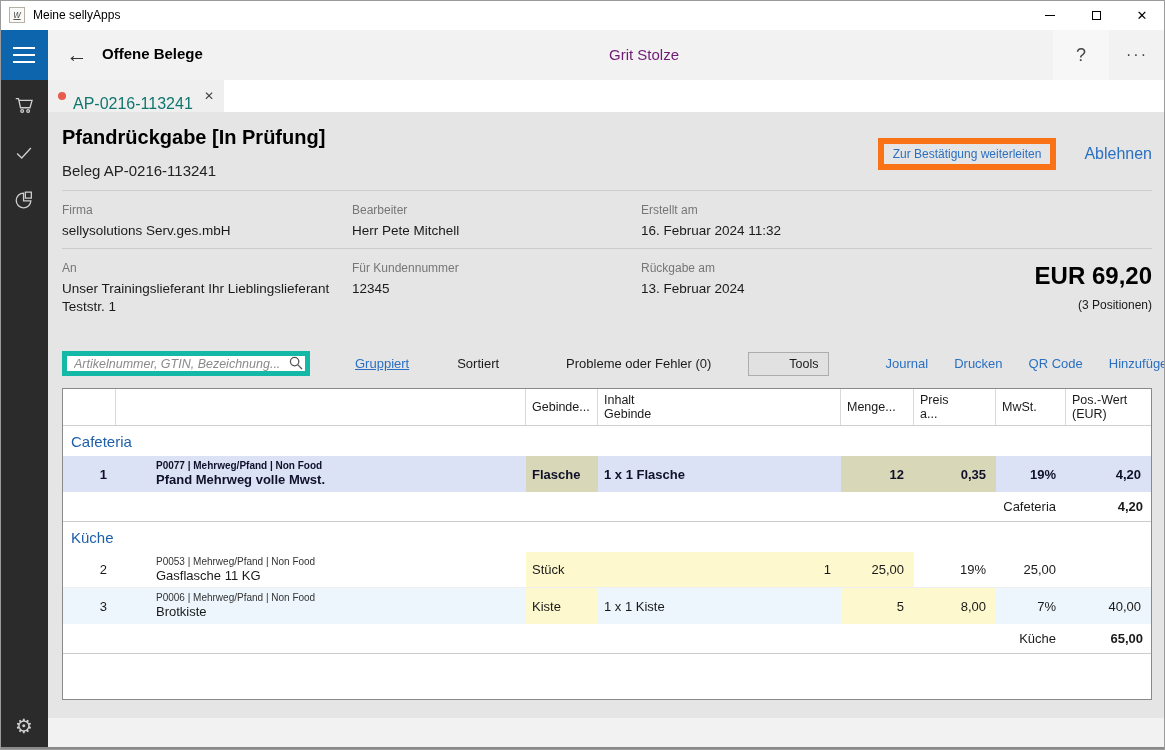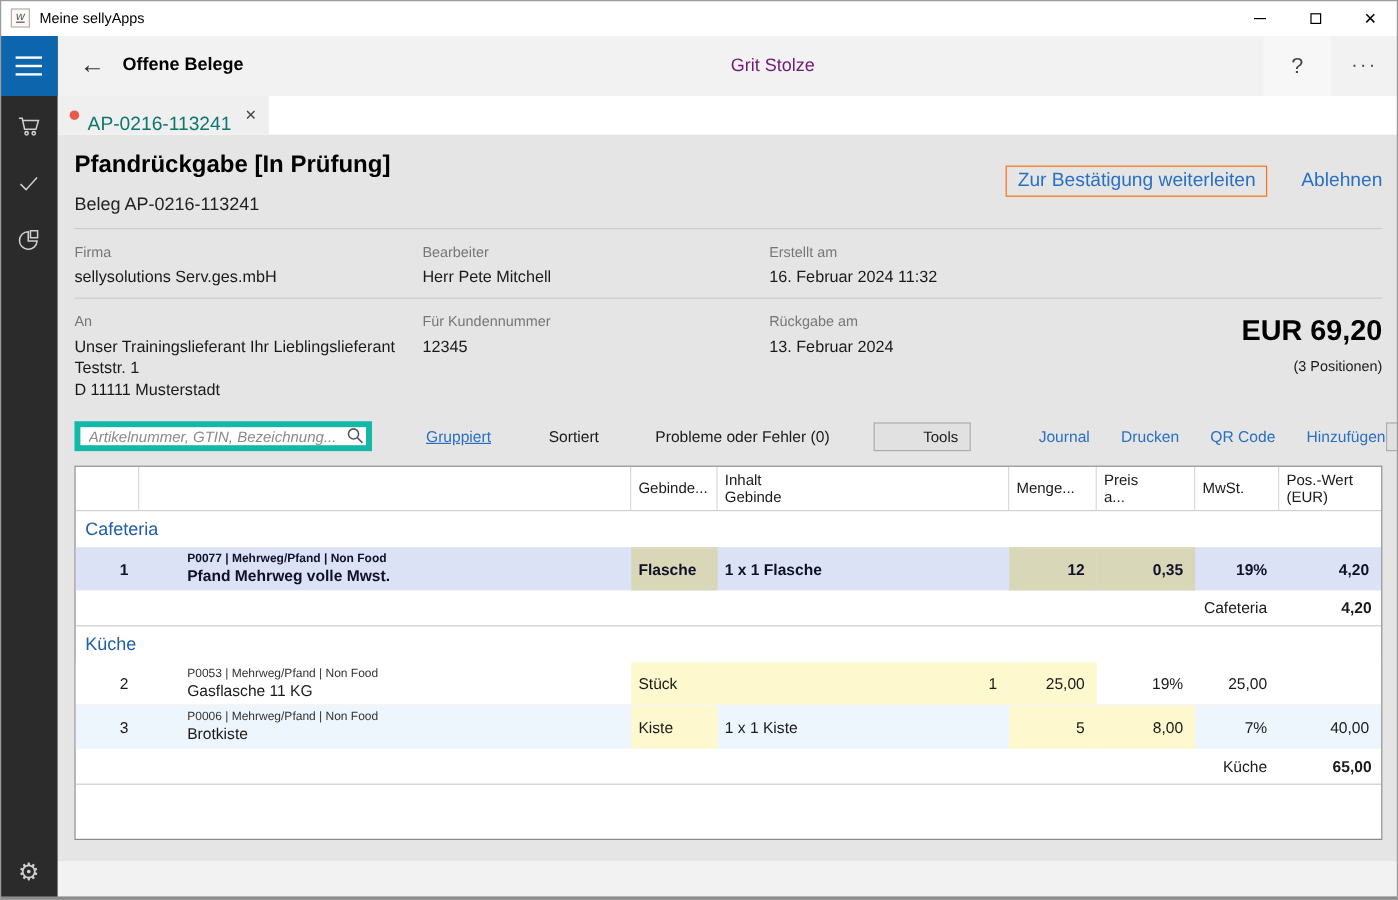--- a/index.html
+++ b/index.html
@@ -44,21 +44,21 @@
   .tab { position:absolute; left:0; top:0; width:176px; height:32px; background:#efefef; display:flex; align-items:center; padding:0 10px; cursor:pointer; }
   .tab-dot { width:8px; height:8px; border-radius:50%; background:#e85a4a; margin-right:7px; flex:none; }
   .tab-label { font-size:16px; color:#0f766e; white-space:nowrap; overflow:hidden; flex:1;margin-top:15px; }
   .tab-close { font-size:12px; color:#444; margin-left:8px; cursor:pointer; }
 
   
   .content { position:absolute; left:48px; top:112px; width:1117px; height:606px; background:#e5e5e5; z-index:20; }
   .doc-title { position:absolute; left:14px; top:14px; font-size:20px; font-weight:bold; color:#000; }
   .doc-subtitle { position:absolute; left:14px; top:50px; font-size:15px; color:#222; }
   .doc-actions { position:absolute; right:13px; top:26px; display:flex; align-items:center; }
-  .action-forward { font-size:16px; color:#2a70c2; border:1px solid #f97316; padding:3px 9px; cursor:pointer; }
+  .action-forward { font-size:12px; color:#2a70c2; border:6px solid #f97316; padding:3px 9px; cursor:pointer; }
   .action-reject { font-size:16px; color:#2a70c2; margin-left:28px; cursor:pointer; }
   .divider { position:absolute; left:14px; right:13px; height:0; border-top:1px solid #ccc; }
   .d1 { top:78px; } .d2 { top:136px; }
   .info-label { position:absolute; font-size:12px; color:#767676; }
   .info-value { position:absolute; font-size:13.5px; color:#1a1a1a; line-height:18px; }
   .c1 { left:14px; } .c2 { left:304px; } .c3 { left:593px; }
   .rowA-label { top:91px; } .rowA-value { top:110px; }
   .rowB-label { top:149px; } .rowB-value { top:168px; }
   .total-amount { position:absolute; right:13px; top:150px; font-size:24px; font-weight:bold; color:#000; }
   .total-positions { position:absolute; right:13px; top:186px; font-size:12px; color:#1a1a1a; }
@@ -193,41 +193,40 @@
   <div class="info-value c2 rowA-value">Herr Pete Mitchell</div>
   <div class="info-label c3 rowA-label">Erstellt am</div>
   <div class="info-value c3 rowA-value">16. Februar 2024 11:32</div>
 
   <div class="divider d2"></div>
 
   <div class="info-label c1 rowB-label">An</div>
   <div class="info-value c1 rowB-value">
     <div>Unser Trainingslieferant Ihr Lieblingslieferant</div>
     <div>Teststr. 1</div>
-    <div>D 11111 Musterstadt</div>
   </div>
   <div class="info-label c2 rowB-label">Für Kundennummer</div>
   <div class="info-value c2 rowB-value">12345</div>
   <div class="info-label c3 rowB-label">Rückgabe am</div>
   <div class="info-value c3 rowB-value">13. Februar 2024</div>
 
   <div class="total-amount">EUR 69,20</div>
   <div class="total-positions">(3 Positionen)</div>
 
   <div class="toolbar">
     <div class="search-box">
       <input type="text" placeholder="Artikelnummer, GTIN, Bezeichnung..." style="">
       <svg class="search-glyph" width="14" height="14" viewBox="0 0 14 14">
         <circle cx="5.6" cy="5.6" r="4.2" fill="none" stroke="#555" stroke-width="1.3"></circle>
         <line x1="8.9" y1="8.9" x2="13" y2="13" stroke="#555" stroke-width="1.3"></line>
       </svg>
     </div>
     <span class="tb-link lnk-blue lnk-underline" style="margin-left:45px;">Gruppiert</span>
     <span class="tb-link lnk-dark" style="margin-left:48px;">Sortiert</span>
-    <span class="tb-link lnk-dark" style="margin-left:47px;">Probleme oder Fehler (0)</span>
+    <span class="tb-link lnk-dark" style="margin-left:67px;">Probleme oder Fehler (0)</span>
     <span class="tb-btn" style="margin-left:37px;padding-left:40px;">Tools</span>
     <span class="tb-link lnk-blue" style="margin-left:57px;">Journal</span>
     <span class="tb-link lnk-blue" style="margin-left:26px;">Drucken</span>
     <span class="tb-link lnk-blue" style="margin-left:26px;">QR Code</span>
     <span class="tb-link lnk-blue" style="margin-left:26px;">Hinzufügen</span>
     <span class="tb-btn btn-weitere" style="margin-left:auto;">
       <span>Weitere</span>
 
     </span>
   </div>

